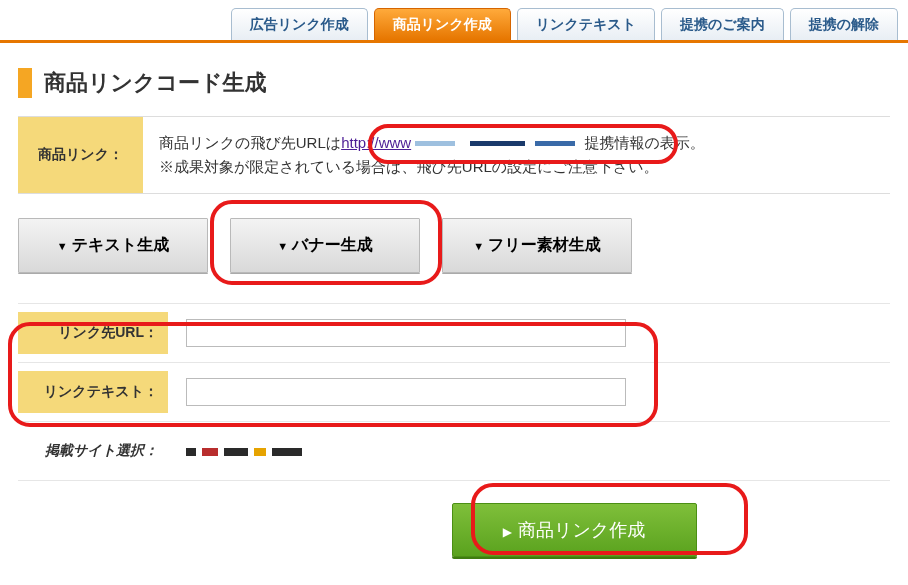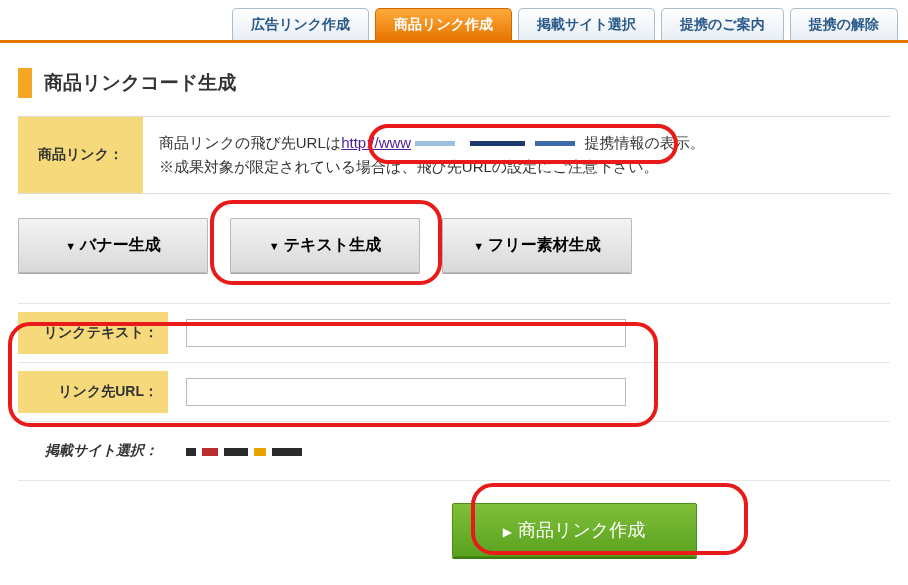--- a/index.html
+++ b/index.html
@@ -39,21 +39,21 @@
     align-items: center;
     margin: 25px 0 18px 18px;
   }
   .orange-block {
     width: 14px;
     height: 30px;
     background: #f5a623;
     margin-right: 12px;
   }
   .page-title {
-    font-size: 19px;
+    font-size: 22px;
     font-weight: bold;
     color: #333;
   }
   .info-row {
     display: flex;
     margin: 0 18px 20px 18px;
     border-top: 1px solid #ddd;
     border-bottom: 1px solid #ddd;
   }
   .info-label {
@@ -180,55 +180,55 @@
   .rel-container { position: relative; }
 </style>
 </head>
 <body>
 
 <div class="rel-container">
 
   <div class="tabs">
     <div class="tab">広告リンク作成</div>
     <div class="tab active">商品リンク作成</div>
-    <div class="tab">掲載サイト選択</div>
+    <div class="tab">リンクテキスト</div>
     <div class="tab">提携のご案内</div>
     <div class="tab">提携の解除</div>
   </div>
 
   <div class="page-title-row">
     <div class="orange-block"></div>
     <h1 class="page-title">商品リンクコード生成</h1>
   </div>
 
   <div class="info-row">
     <div class="info-label">商品リンク：</div>
     <div class="info-body">
       <span>商品リンクの飛び先URLは</span><a href="#">http://www</a>
       <span class="redacted-strip"><span class="b2"></span></span>
       <span>提携情報の表示。</span><br>
       <span>※成果対象が限定されている場合は、飛び先URLの設定にご注意下さい。</span>
     </div>
   </div>
 
   <div class="gen-buttons">
+    <button class="gen-btn"><span class="arrow">▼</span><span>テキスト生成</span></button>
     <button class="gen-btn"><span class="arrow">▼</span><span>バナー生成</span></button>
-    <button class="gen-btn"><span class="arrow">▼</span><span>テキスト生成</span></button>
     <button class="gen-btn"><span class="arrow">▼</span><span>フリー素材生成</span></button>
   </div>
 
   <div class="form-block">
     <div class="form-row">
-      <div class="form-label">リンクテキスト：</div>
+      <div class="form-label">リンク先URL：</div>
       <div class="form-control">
         <input type="text" value="" style="">
       </div>
     </div>
     <div class="form-row">
-      <div class="form-label">リンク先URL：</div>
+      <div class="form-label">リンクテキスト：</div>
       <div class="form-control">
         <input type="text" value="" style="">
       </div>
     </div>
     <div class="form-row">
       <div class="form-label plain">掲載サイト選択：</div>
       <div class="form-control">
         <span class="site-value">
           <span class="blob" style="background:#2a2a2a"></span>
           <span class="blob" style="background:#b82d2d;width:16px"></span>

